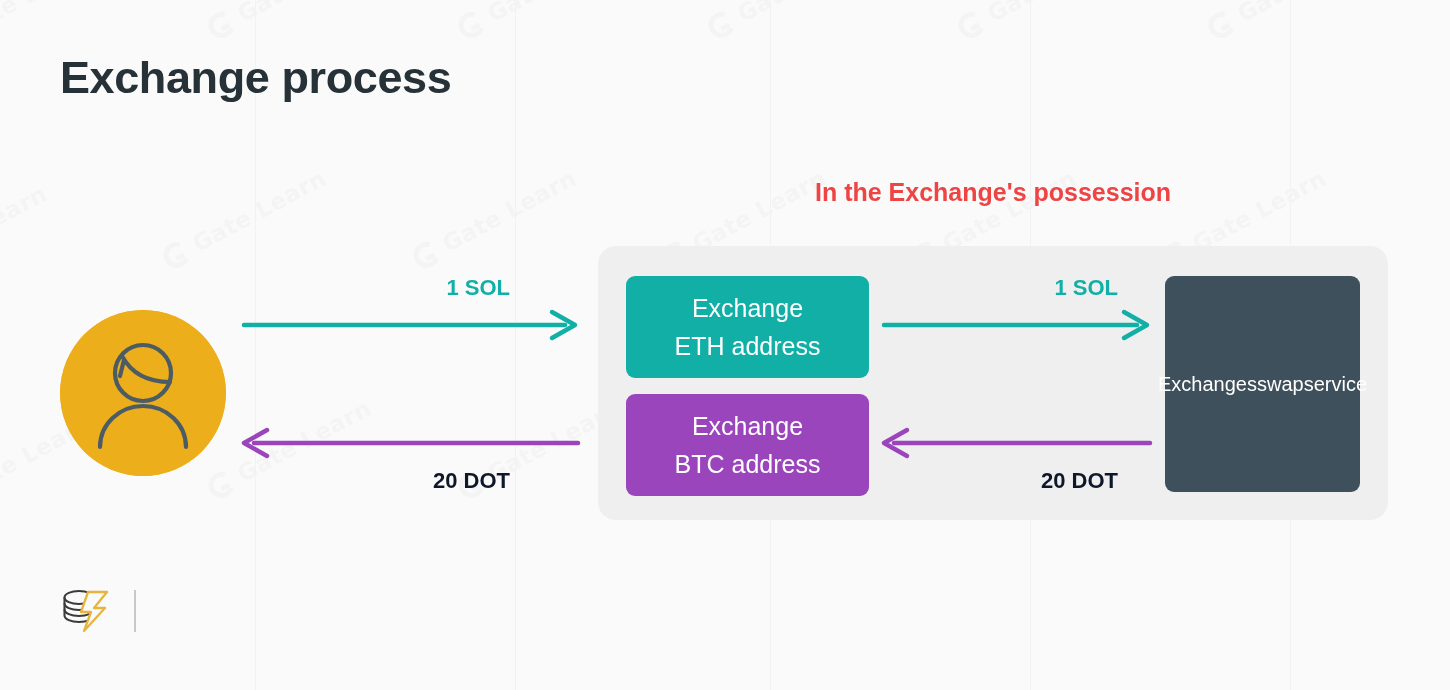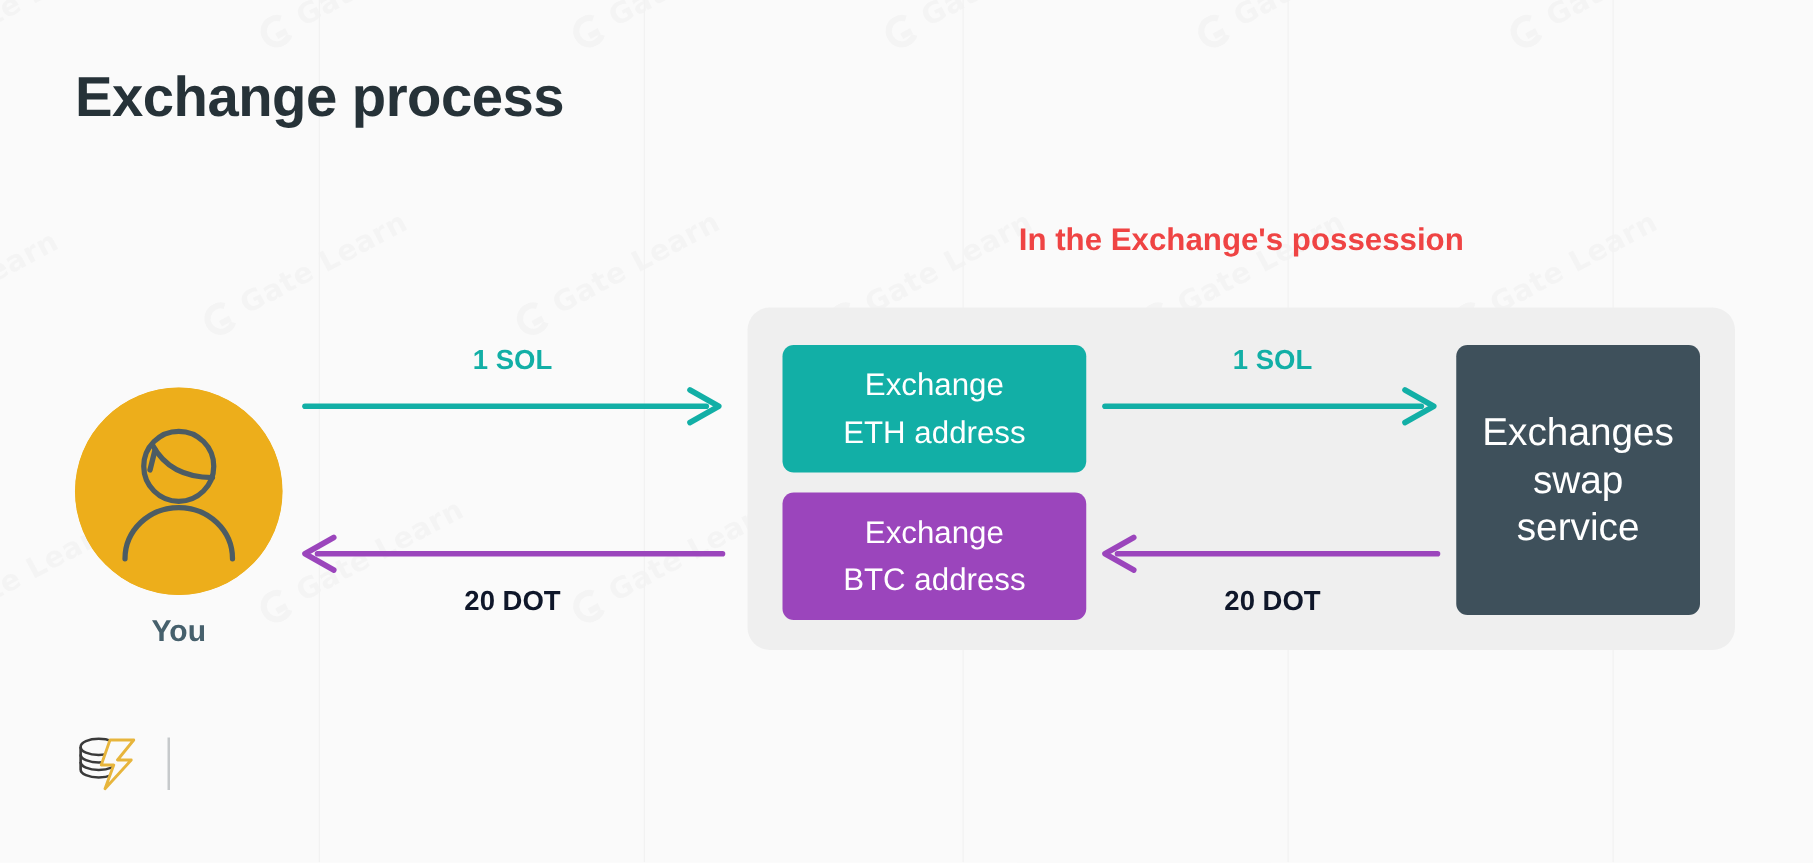--- a/index.html
+++ b/index.html
@@ -165,35 +165,34 @@
 
   #box-swap-service {
     position: absolute;
     left: 1165px;
     top: 276px;
     width: 195px;
     height: 216px;
     border-radius: 9px;
     background: #3E505B;
     color: #FFFFFF;
-    font-size: 31px;
+    font-size: 20px;
     line-height: 38px;
     display: flex;
-    flex-direction: column;
     align-items: center;
     justify-content: center;
     text-align: center;
   }
 
   
   .flow-label {
     position: absolute;
     font-size: 22px;
     font-weight: bold;
-    text-align: center;
+    text-align: right;
     white-space: nowrap;
   }
   .label-teal { color: #12AFA6; }
   .label-purple { color: #0f172a; }
 
   #label-sol-left   { left: 310px;  top: 275px; width: 200px; }
   #label-dot-left   { left: 310px;  top: 468px; width: 200px; }
   #label-sol-right  { left: 918px;  top: 275px; width: 200px; }
   #label-dot-right  { left: 918px;  top: 468px; width: 200px; }
 
@@ -330,21 +329,20 @@
     <div id="avatar-wrap">
       <svg id="avatar" viewBox="0 0 166 166">
         <circle cx="83" cy="83" r="83" fill="#EDAE1B"></circle>
         <g fill="none" stroke="#4C5C64" stroke-width="4.2" stroke-linecap="round">
           <circle cx="83" cy="63" r="28"></circle>
           <path d="M62 46 Q 76 72 110 72"></path>
           <path d="M64 50 L 60 66"></path>
           <path d="M40 137 a 43 41 0 0 1 86 0"></path>
         </g>
       </svg>
-      <div id="avatar-label">You</div>
     </div>
 
     <div class="addr-box" id="box-eth">
       <span>Exchange</span>
       <span>ETH address</span>
     </div>
 
     <div class="addr-box" id="box-btc">
       <span>Exchange</span>
       <span>BTC address</span>

